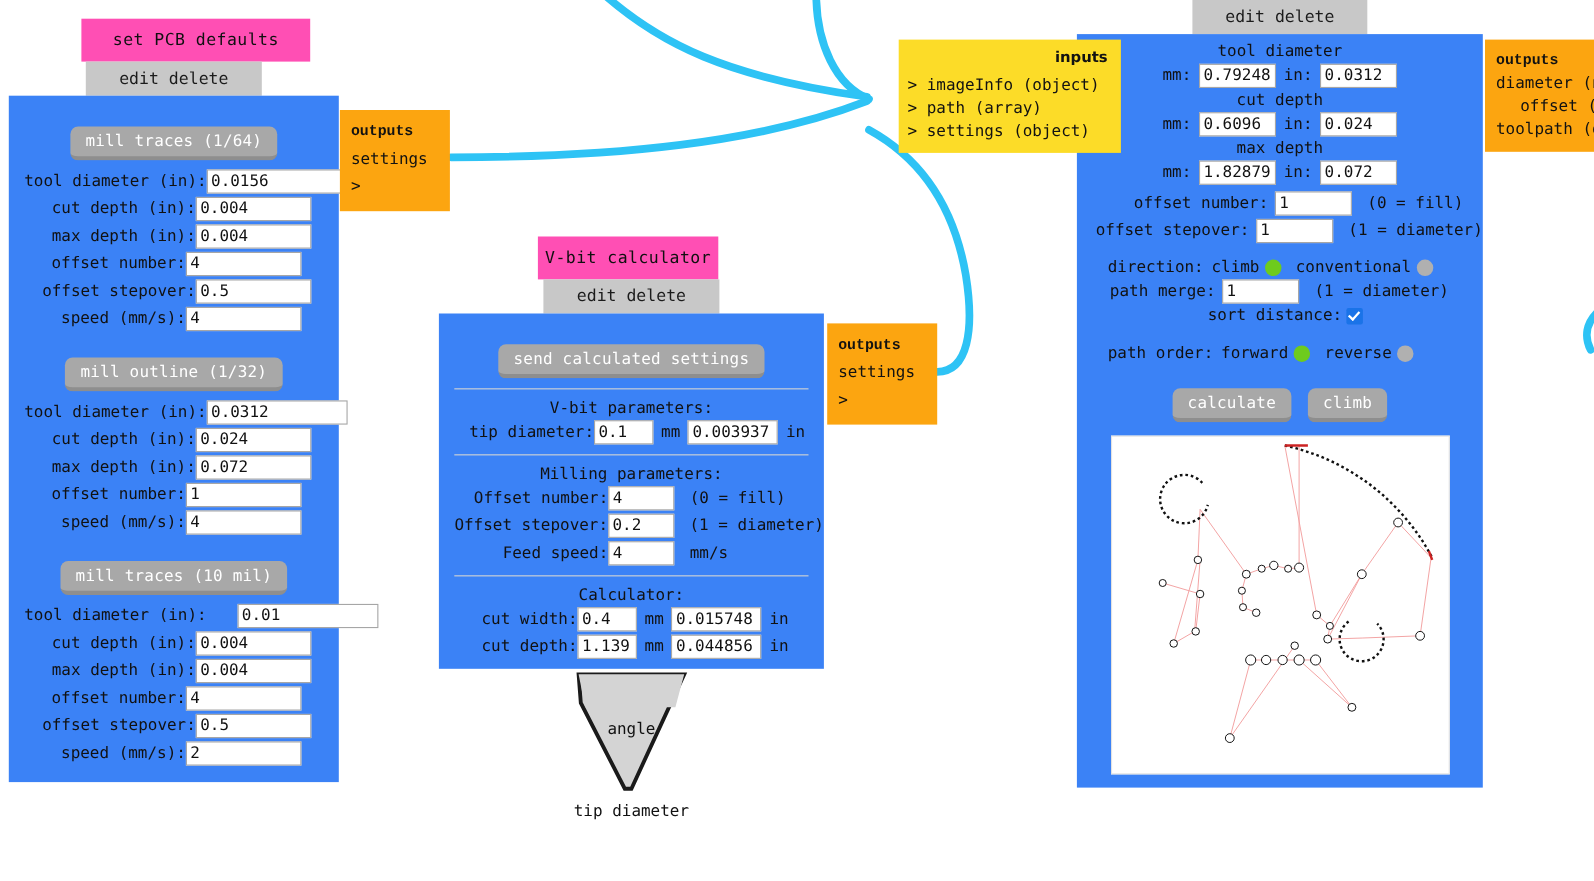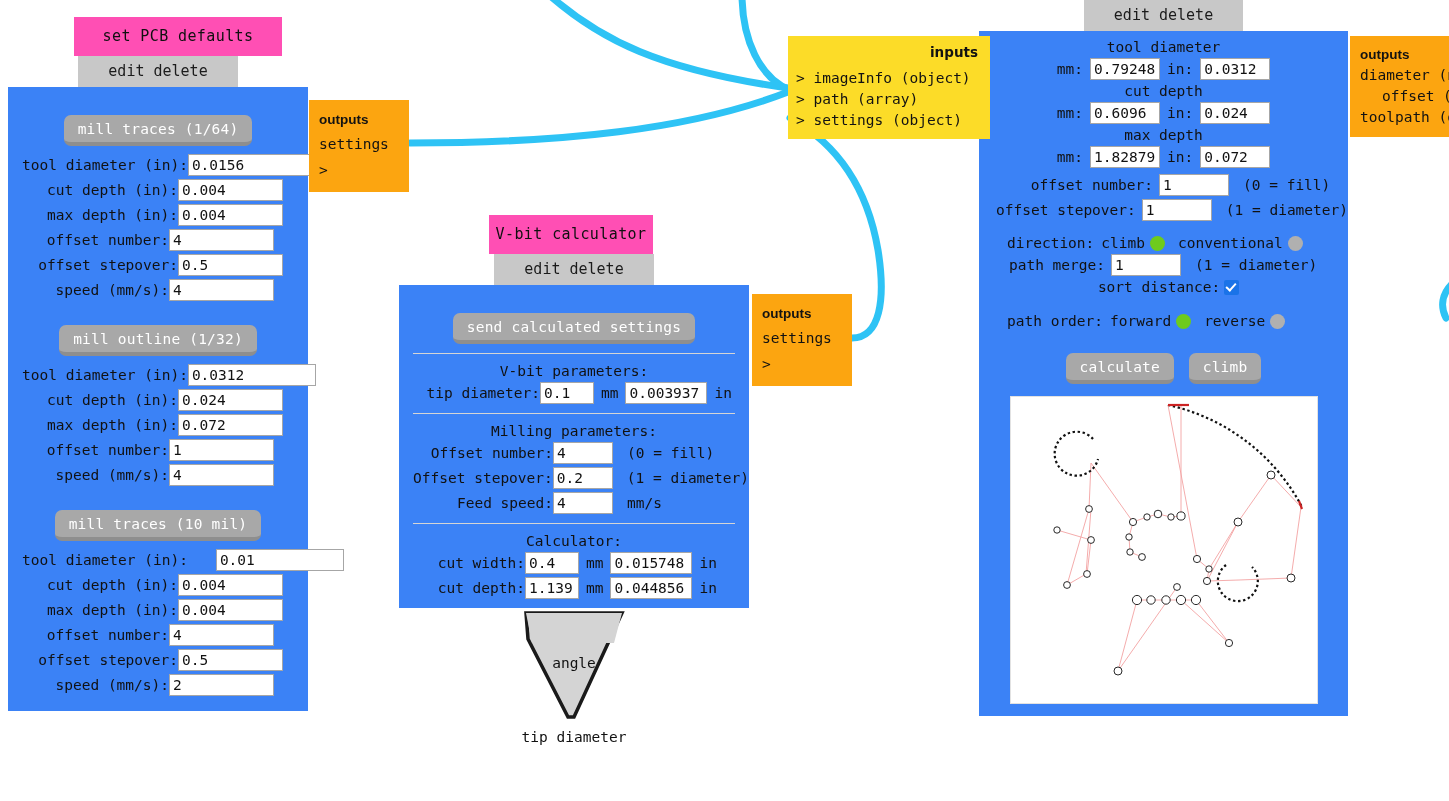--- a/index.html
+++ b/index.html
@@ -79,21 +79,21 @@
   .ctr{text-align:center;}
 
   
   .ionode{
     background:#fca510;
     color:#121212;
     padding:7px 10px 9px 10px;
     line-height:1.75;
     font-size:14.5px;
   }
-  .ionode b{font-family:Liberation Sans, sans-serif;font-weight:bold;font-size:13.5px;}
+  .ionode b{font-family:Liberation Mono, monospace;font-weight:bold;font-size:13.5px;}
   .innode{
     background:#fcdc28;
     color:#121212;
     padding:7px 12px 8px 8px;
     font-size:14.5px;
     line-height:1.45;
   }
   .innode b{font-family:"DejaVu Sans","Liberation Sans",sans-serif;font-weight:bold;font-size:13.5px;display:block;text-align:right;margin-bottom:5px;}
 
   
@@ -430,21 +430,21 @@
         </g>
         <g stroke="#cc2222" stroke-width="2.2" fill="none">
           <path d="M157,8 L178,8"></path>
           <path d="M288,104 L291,112"></path>
         </g>
       </svg>
     </div>
   </div>
 </div>
 
-<div class="abs innode" style="left:788px;top:36px;width:182px;">
+<div class="abs innode" style="left:817px;top:36px;width:182px;">
   <b>inputs</b>
   <div>&gt; imageInfo (object)</div>
   <div>&gt; path (array)</div>
   <div>&gt; settings (object)</div>
 </div>
 
 <div class="abs ionode" style="left:1350px;top:36px;width:160px;line-height:1.45;padding-top:8px;">
   <b style="text-align:left;margin-bottom:6px;">outputs</b>
   <div>diameter (number)</div>
   <div style="padding-left:22px;">offset (number)</div>

